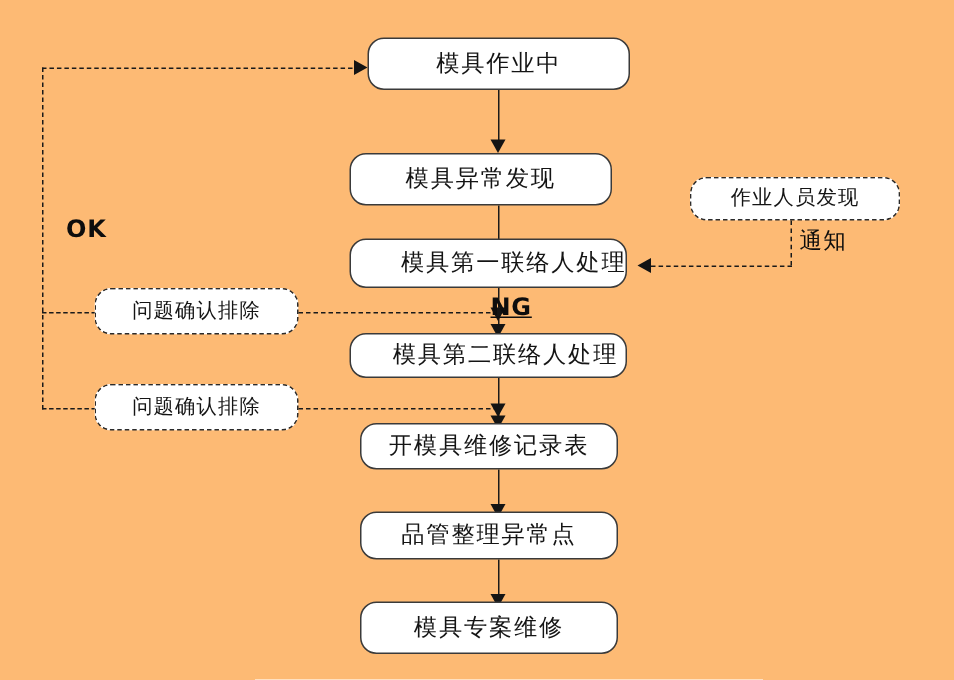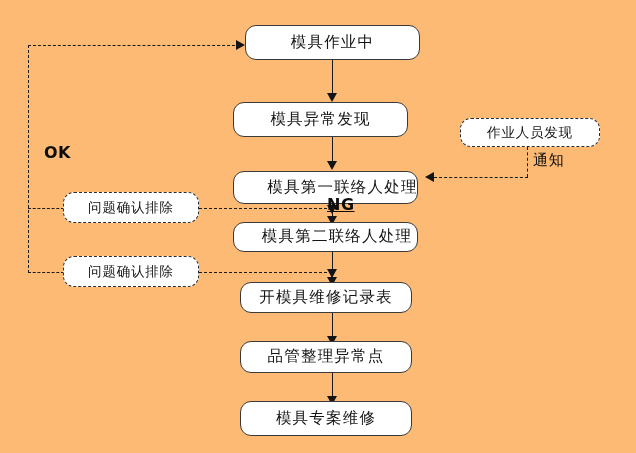--- a/index.html
+++ b/index.html
@@ -154,21 +154,21 @@
   <div class="arrow left" style="left:425px; top:172px;"></div>
 
   <div class="node" style="left:245px; top:25px; width:175px; height:35px;">
     <span>模具作业中</span>
   </div>
 
   <div class="node" style="left:233px; top:102px; width:175px; height:35px;">
     <span>模具异常发现</span>
   </div>
 
-  <div class="node" style="left:233px; top:171px; width:185px; height:33px;padding-left:34px;">
+  <div class="node" style="left:233px; top:159px; width:185px; height:33px;padding-left:34px;">
     <span>模具第一联络人处理</span>
   </div>
 
   <div class="node" style="left:233px; top:222px; width:185px; height:30px;padding-left:23px;">
     <span>模具第二联络人处理</span>
   </div>
 
   <div class="node" style="left:240px; top:341px; width:172px; height:32px;">
     <span>品管整理异常点</span>
   </div>

